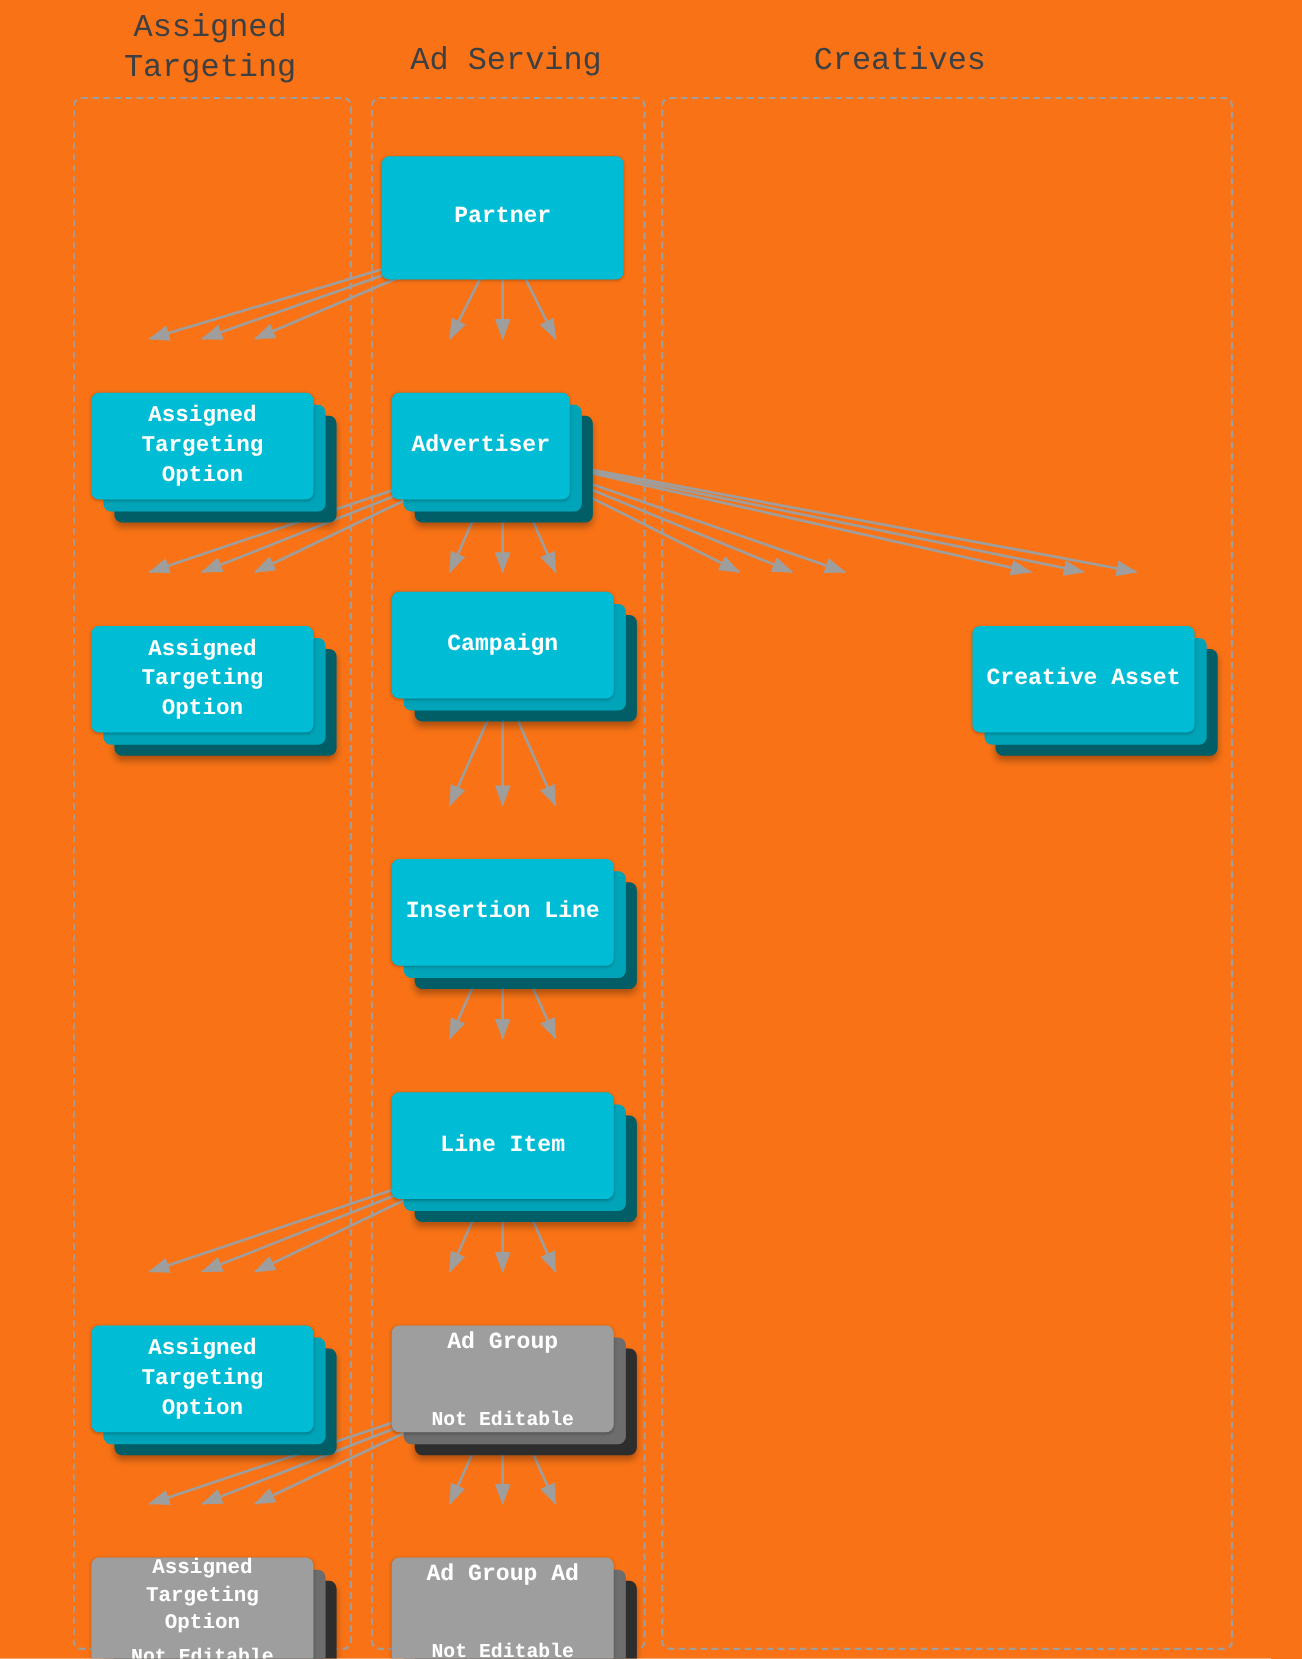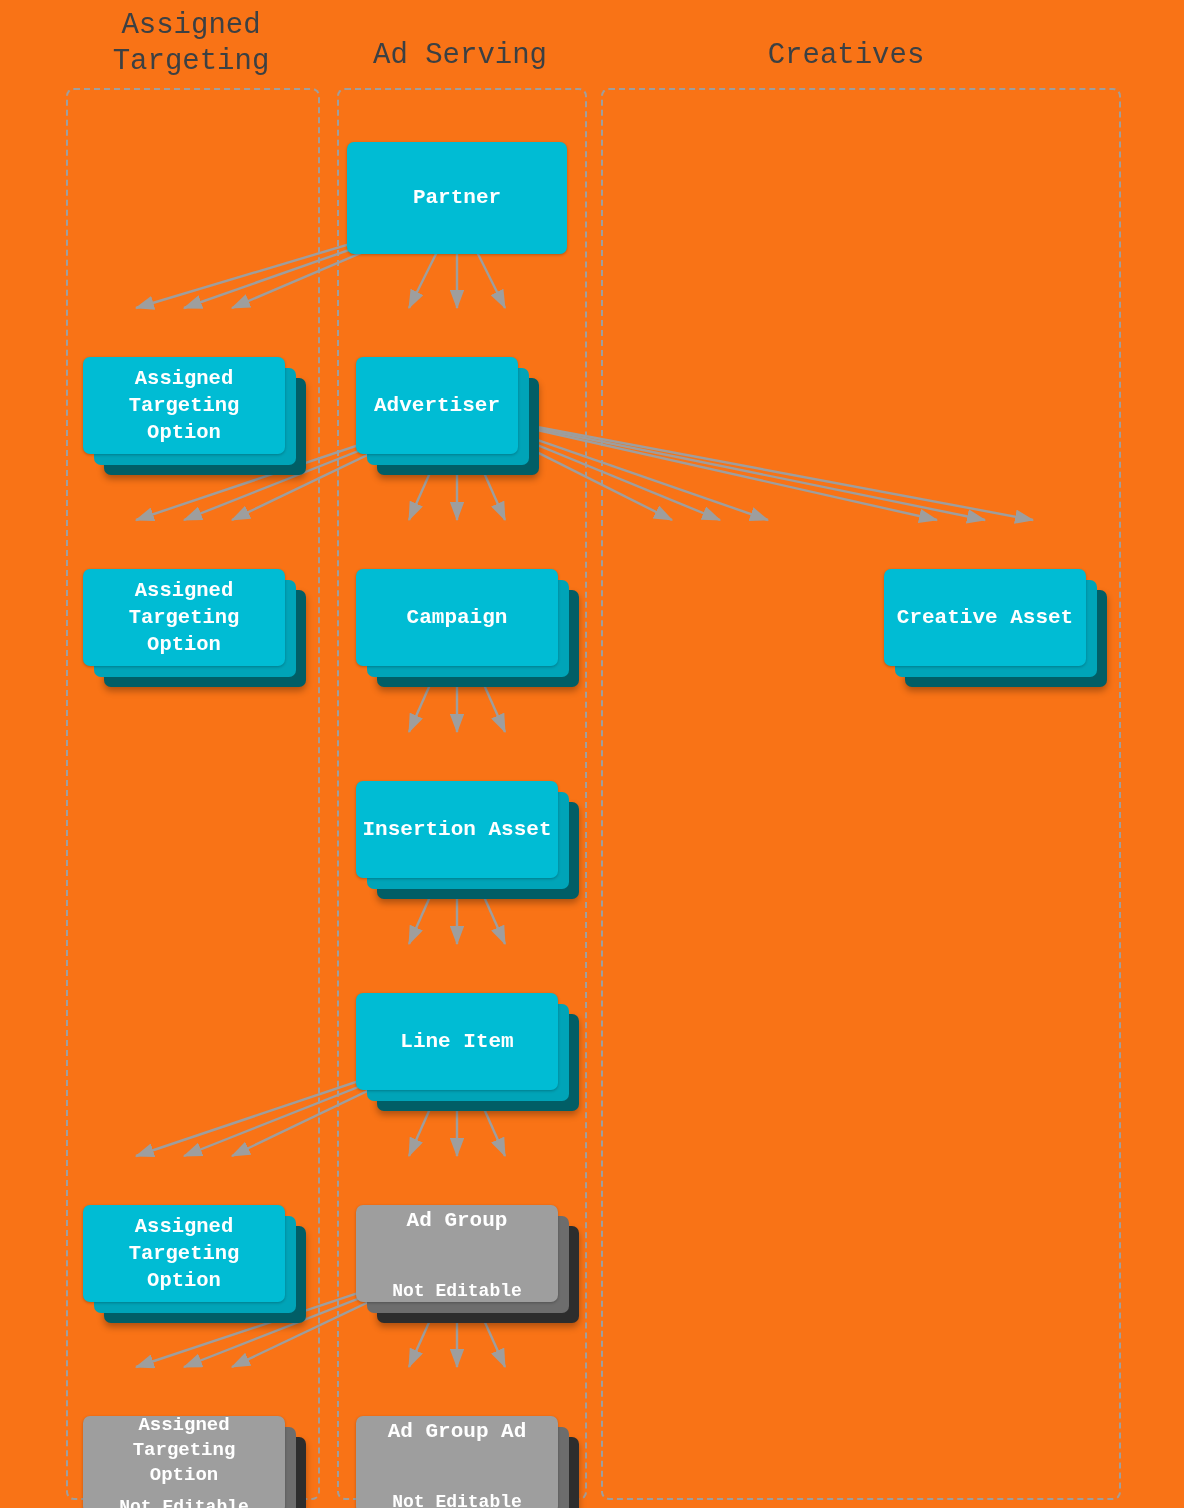--- a/index.html
+++ b/index.html
@@ -42,21 +42,21 @@
   <div class="col" style="left:66px;top:88px;width:250px;height:1408px"></div>
   <div class="col" style="left:337px;top:88px;width:246px;height:1408px"></div>
   <div class="col" style="left:601px;top:88px;width:516px;height:1408px"></div>
 
   <div class="header" style="left:66px;top:8px;width:250px">
     <span class="hwrap">Assigned Targeting</span>
   </div>
   <div class="header" style="left:337px;top:38px;width:246px">
     <span>Ad Serving</span>
   </div>
-  <div class="header" style="left:601px;top:38px;width:490px">
+  <div class="header" style="left:573px;top:38px;width:490px">
     <span>Creatives</span>
   </div>
 
   <svg id="edges" width="1184" height="1508">
     <defs>
       <marker id="ah" markerWidth="8" markerHeight="6" refX="7.5" refY="3" orient="auto">
         <path d="M0,0 L8,3 L0,6 Z" fill="#9e9e9e"></path>
       </marker>
     </defs>
   <line x1="457" y1="212" x2="136" y2="308" stroke="#9e9e9e" stroke-width="2.4" marker-end="url(#ah)"></line>
@@ -120,42 +120,42 @@
   </div>
 
   <div class="node teal wrap3" style="left:83px;top:525px;width:202px;height:97px">
     <div class="layer l3"></div>
     <div class="layer l2"></div>
     <div class="face">
       <div class="label">Assigned Targeting Option</div>
     </div>
   </div>
 
-  <div class="node teal" style="left:356px;top:525px;width:202px;height:97px">
+  <div class="node teal" style="left:356px;top:494px;width:202px;height:97px">
     <div class="layer l3"></div>
     <div class="layer l2"></div>
     <div class="face">
       <div class="label">Campaign</div>
     </div>
   </div>
 
 
   <div class="node teal" style="left:884px;top:525px;width:202px;height:97px">
     <div class="layer l3"></div>
     <div class="layer l2"></div>
     <div class="face">
       <div class="label">Creative Asset</div>
     </div>
   </div>
 
   <div class="node teal" style="left:356px;top:737px;width:202px;height:97px">
     <div class="layer l3"></div>
     <div class="layer l2"></div>
     <div class="face">
-      <div class="label">Insertion Asset</div>
+      <div class="label">Insertion Line</div>
     </div>
   </div>
 
   <div class="node teal" style="left:356px;top:949px;width:202px;height:97px">
     <div class="layer l3"></div>
     <div class="layer l2"></div>
     <div class="face">
       <div class="label">Line Item</div>
     </div>
   </div>

